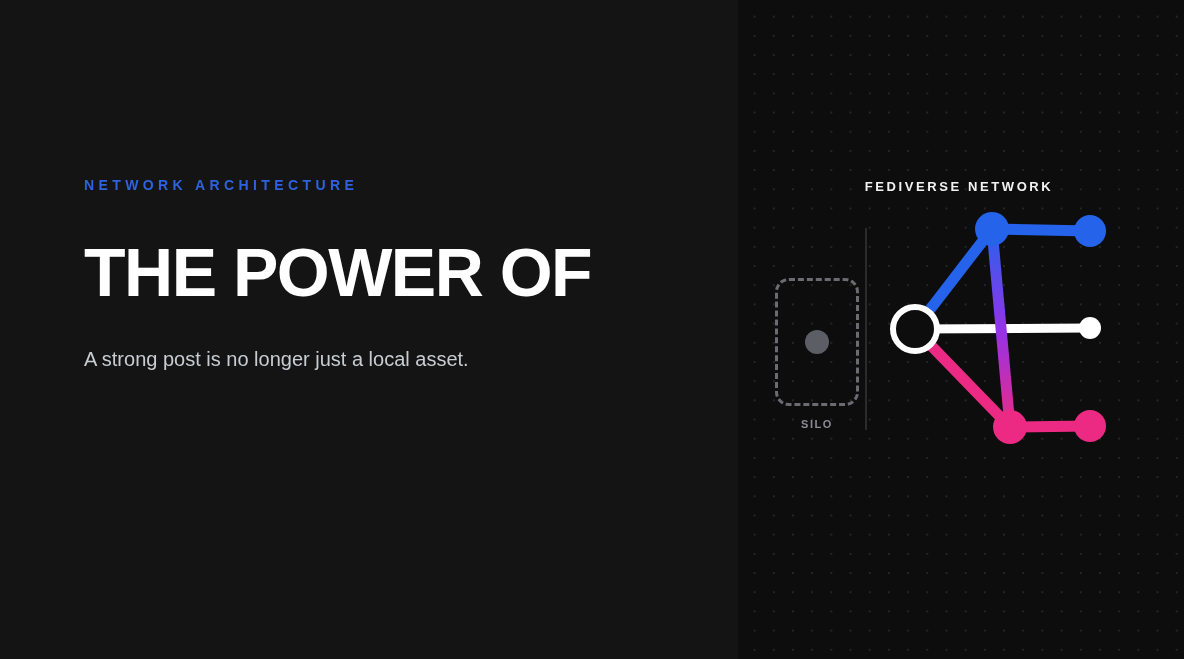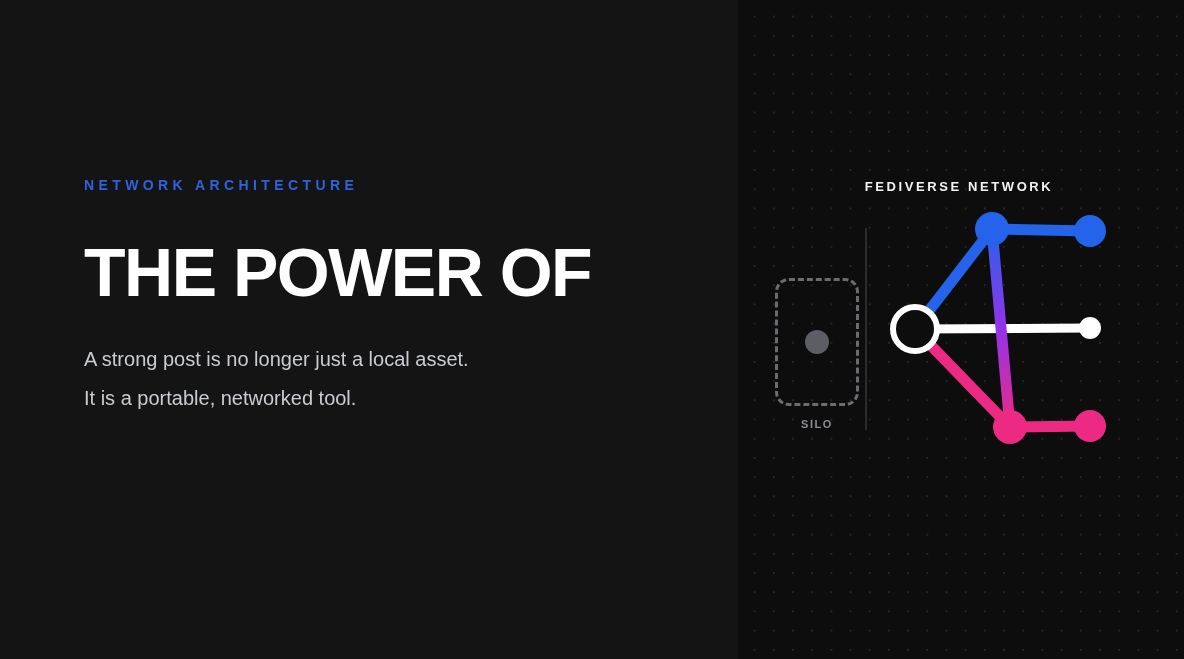--- a/index.html
+++ b/index.html
@@ -46,21 +46,21 @@
   }
   .headline .l1 { color:#ffffff; display:block;margin-top:48px; }
   .headline .l2 { color:#2563eb; display:block; margin-top:7px; }
   .body-copy {
     margin-top:44px;
   }
   .body-line {
     color:#c9ccd1;
     font-size:20px;
     line-height:1.0;
-    margin-bottom:19px;
+    margin-bottom:34px;
     white-space:nowrap;
   }
   .body-line:last-child { margin-bottom:0; }
 
   
   .right-panel {
     position:relative;
     width:446px; height:659px;
     flex:0 0 446px;
     background-color:#0d0d0d;
@@ -133,21 +133,20 @@
     <div class="left-inner">
 
       <div class="eyebrow">NETWORK ARCHITECTURE</div>
 
       <div class="headline">
         <span class="l1">THE POWER OF</span>
       </div>
 
       <div class="body-copy">
         <div class="body-line">A strong post is no longer just a local asset.</div>
-        <div class="body-line">It is a portable, networked tool.</div>
       </div>
 
     </div>
   </div>
 
   <div class="right-panel">
 
     <div class="panel-title">FEDIVERSE NETWORK</div>
 
     <div class="silo-group">

